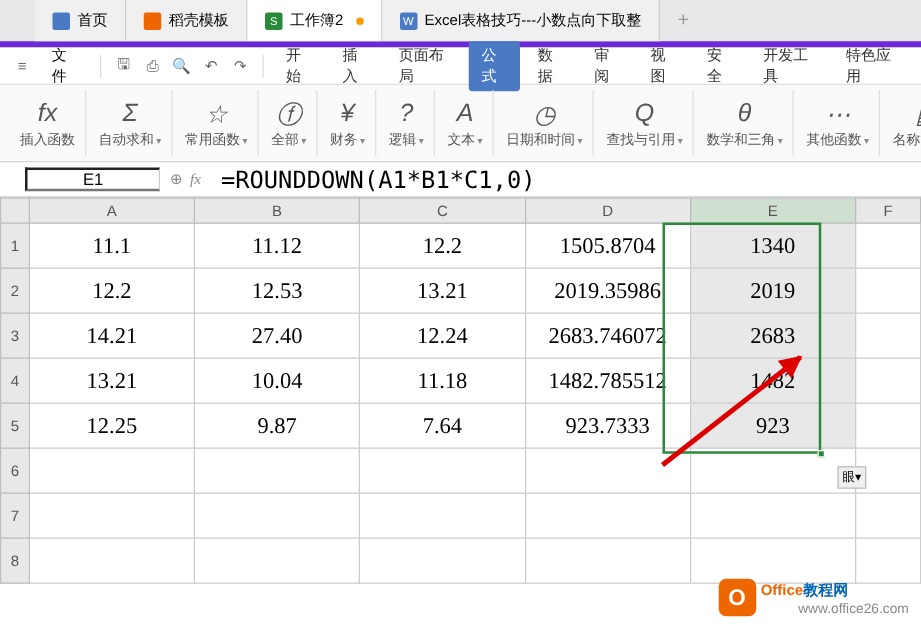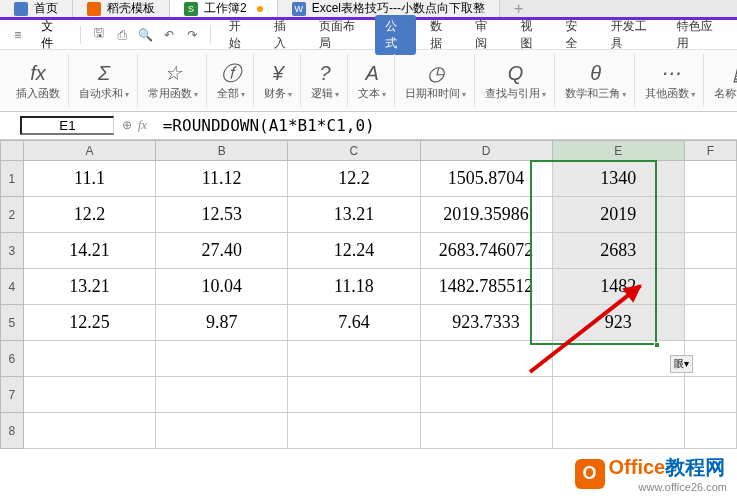--- a/index.html
+++ b/index.html
@@ -1,19 +1,19 @@
 <!DOCTYPE html>
 <html><head>
   <meta charset="utf-8">
   <style>
     * { margin: 0; padding: 0; box-sizing: border-box; }
     body { font-family: "Microsoft YaHei", Arial, sans-serif; font-size: 12px; background: #fff; width: 737px; height: 503px; overflow: hidden; position: relative; }
     
     
-    .tabs { display: flex; background: #e8e8e8; height: 20px; border-bottom: 3px solid #6d28d9; }
+    .tabs { display: flex; background: #e8e8e8; height: 38px; border-bottom: 5px solid #6d28d9; padding-left: 28px; }
     .tab { display: flex; align-items: center; padding: 0 14px; border-right: 1px solid #ccc; background: #f0f0f0; cursor: pointer; gap: 6px; }
     .tab.active { background: #fff; }
     .tab-icon { width: 14px; height: 14px; display: inline-block; }
     .tab-dot { width: 6px; height: 6px; background: #f90; border-radius: 50%; margin-left: 4px; }
     .tab-add { padding: 0 14px; display: flex; align-items: center; color: #999; cursor: pointer; font-size: 16px; }
     
     
     .menubar { display: flex; align-items: center; height: 30px; background: #fff; border-bottom: 1px solid #e0e0e0; padding: 0 8px; gap: 4px; }
     .menu-btn { width: 22px; height: 22px; display: flex; align-items: center; justify-content: center; cursor: pointer; color: #666; }
     .menu-file { padding: 0 10px; cursor: pointer; }
@@ -24,24 +24,24 @@
     
     .ribbon { display: flex; height: 62px; background: #fafafa; border-bottom: 1px solid #ccc; padding: 4px 8px; gap: 2px; }
     .ribbon-group { display: flex; flex-direction: column; align-items: center; justify-content: center; padding: 0 8px; border-right: 1px solid #e0e0e0; cursor: pointer; }
     .ribbon-group:last-child { border-right: none; }
     .ribbon-icon { font-size: 20px; color: #555; height: 26px; display: flex; align-items: center; font-style: italic; }
     .ribbon-label { font-size: 11px; color: #555; white-space: nowrap; }
     .ribbon-dd { font-size: 8px; color: #888; margin-left: 2px; }
     
     
     .fbar { display: flex; align-items: center; height: 28px; border-bottom: 1px solid #ccc; background: #fff; }
-    .fbar-cell { width: 94px; padding: 0 8px; border-right: 1px solid #ccc; text-align: center; margin-left: 20px; }
+    .fbar-cell { width: 108px; padding: 0 8px; border-right: 1px solid #ccc; text-align: center; margin-left: 20px; }
     .fbar-icons { display: flex; gap: 6px; padding: 0 8px; color: #888; }
     .fbar-fx { font-style: italic; font-family: serif; }
-    .fbar-formula { flex: 1; padding: 0 8px; font-family: monospace; font-size: 16px; }
+    .fbar-formula { flex: 1; padding: 0 8px; font-family: monospace; font-size: 19px; }
     
     
     .grid-wrap { position: relative; }
     .grid { border-collapse: collapse; width: 100%; }
     .hdr { background: #e8e8e8; border: 1px solid #bbb; text-align: center; color: #555; font-size: 12px; }
     .corner { width: 22px; height: 20px; }
     .colh { height: 20px; }
     .colh.sel { background: #d0e0d0; }
     .rowh { width: 22px; }
     .cell { border: 1px solid #ccc; text-align: center; font-family: "Times New Roman", serif; font-size: 18px; height: 36px; background: #fff; }
@@ -53,21 +53,21 @@
     .smart-tag { position: absolute; background: #f0f0f0; border: 1px solid #bbb; padding: 1px 3px; font-size: 10px; cursor: pointer; }
     
     
     .arrow { position: absolute; left: 530px; top: 370px; transform: rotate(-38deg); transform-origin: left center; }
     .arrow-line { width: 140px; height: 4px; background: #d00; }
     .arrow-head { position: absolute; right: -2px; top: -7px; width: 0; height: 0; border-left: 18px solid #d00; border-top: 9px solid transparent; border-bottom: 9px solid transparent; }
     
     
     .wm { position: absolute; right: 10px; bottom: 10px; display: flex; align-items: center; gap: 4px; }
     .wm-icon { width: 30px; height: 30px; background: #e60; border-radius: 6px; display:flex; align-items:center; justify-content:center; color:#fff; font-weight:bold; font-size:18px; }
-    .wm-text { font-size: 20px; font-weight: bold; }
+    .wm-text { font-size: 12px; font-weight: bold; }
     .wm-orange { color: #e60; }
     .wm-blue { color: #0066b3; }
     .wm-sub { font-size: 11px; color: #888; margin-left: 30px; }
   </style>
 </head>
 <body>
 
 <div class="tabs">
   <div class="tab">
     <span class="tab-icon" style="background:#4a7ac4;border-radius:2px;"></span>

